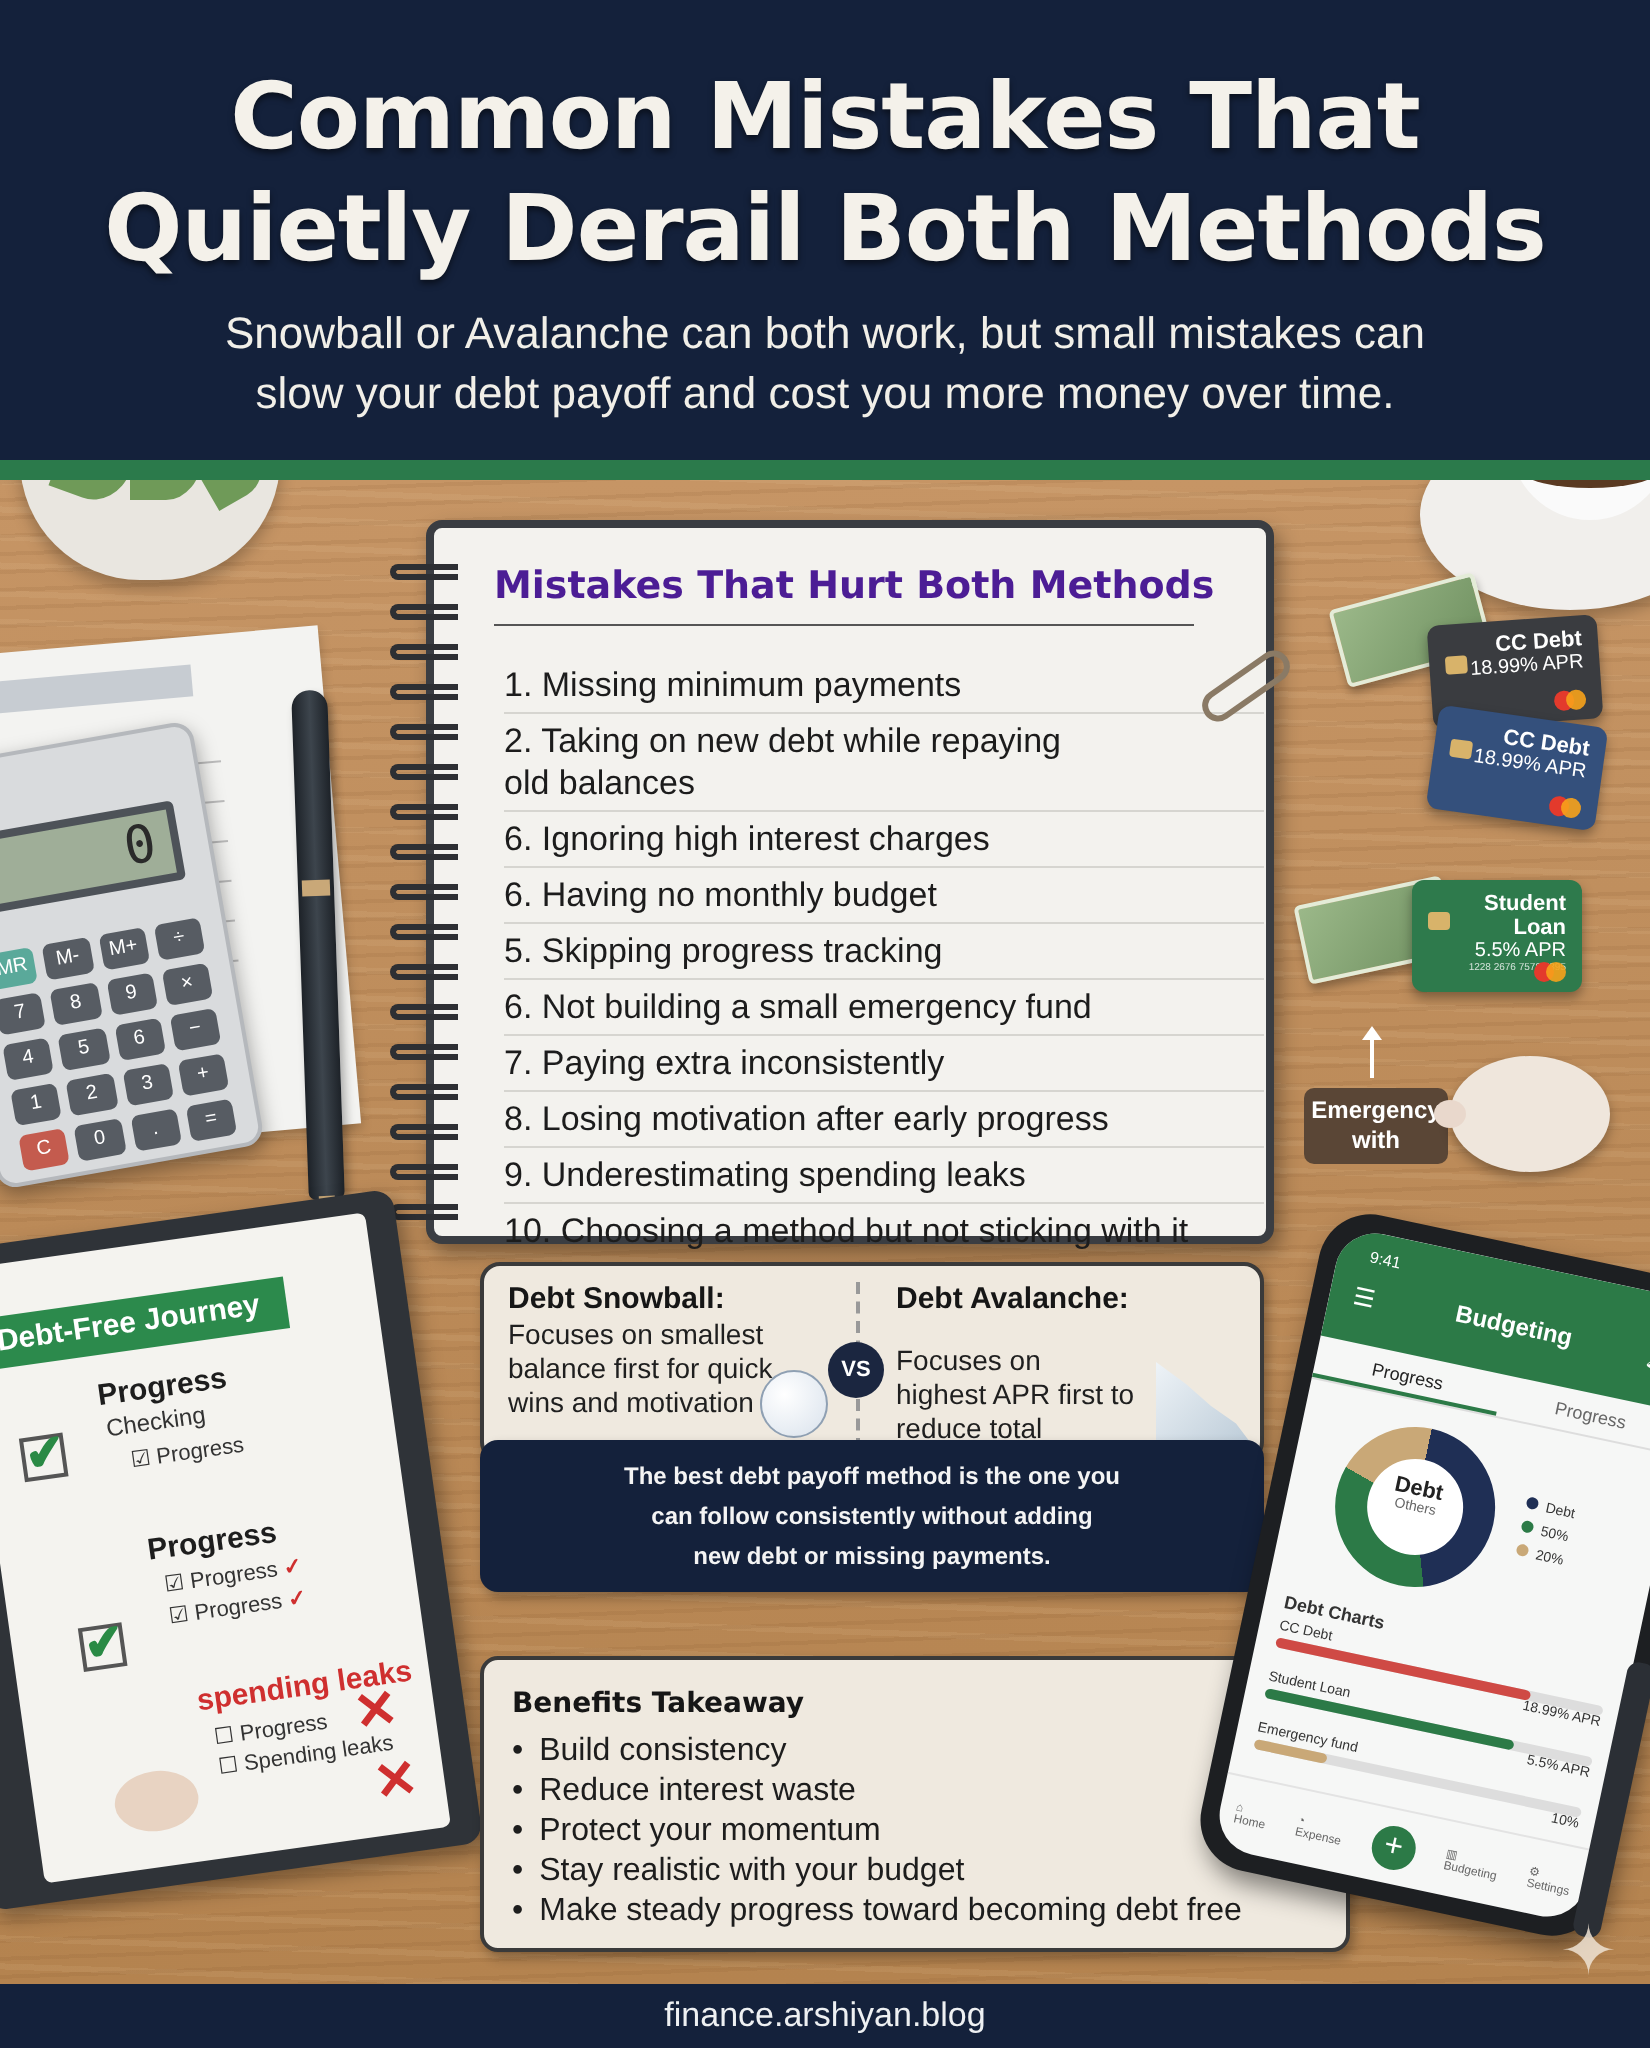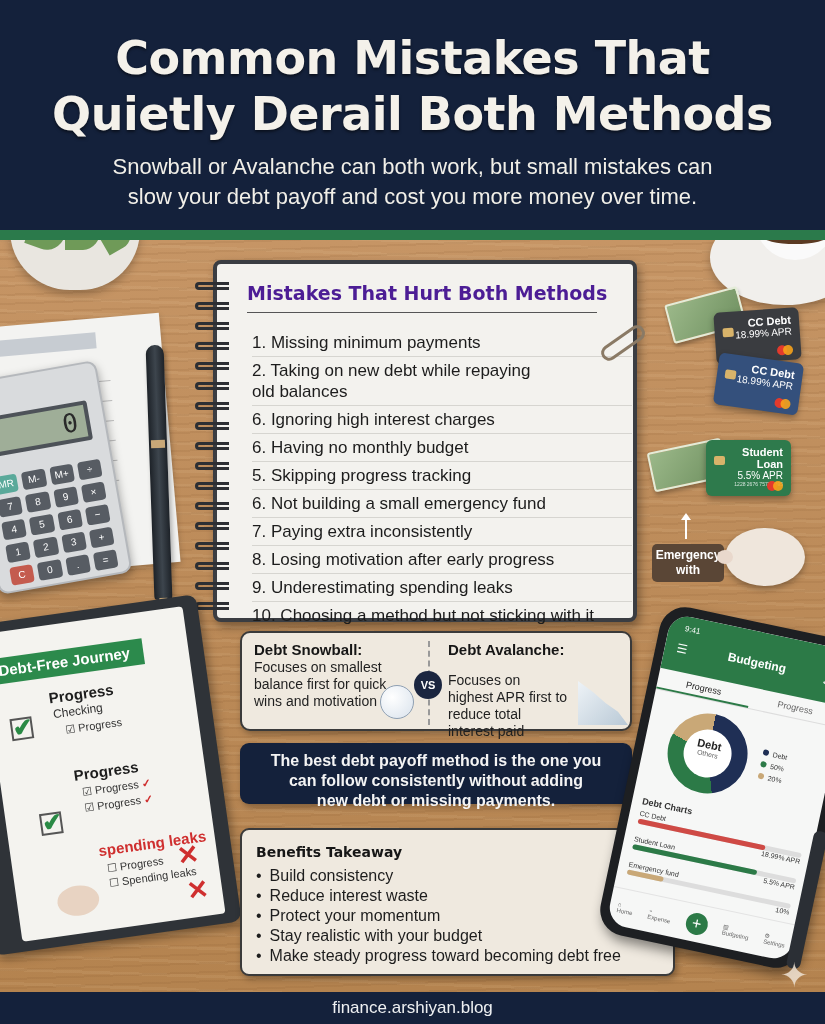--- a/index.html
+++ b/index.html
@@ -126,21 +126,21 @@
   .vs-box { position: absolute; left: 240px; top: 391px; width: 392px; height: 100px; background: #efe9df; border: 2px solid #3a3a3a; border-radius: 10px; box-shadow: 2px 3px 6px rgba(0,0,0,0.3); }
   .vs-col { position: absolute; top: 8px; width: 170px; }
   .vs-col .t { font-weight: bold; font-size: 15px; color: #161616; line-height: 18px; }
   .vs-col .d { font-size: 14px; color: #1f1f1f; line-height: 17px; width: 135px; }
   .vs-divider { position: absolute; left: 186px; top: 8px; width: 0; height: 84px; border-left: 2px dashed #999; }
   .vs-badge { position: absolute; left: 172px; top: 38px; width: 28px; height: 28px; border-radius: 50%; background: #1b2640; color: #fff; font-weight: bold; font-size: 11px; text-align: center; line-height: 28px; }
   .snowball { position: absolute; left: 138px; top: 52px; width: 34px; height: 34px; border-radius: 50%; background: radial-gradient(circle at 35% 35%, #ffffff, #d9e2ec); border: 1px solid #8fa0b3; }
   .avalanche { position: absolute; left: 336px; top: 48px; width: 50px; height: 44px; background: linear-gradient(135deg,#eef3f7,#b9c9d6); clip-path: polygon(0 0, 30% 25%, 55% 50%, 80% 70%, 100% 100%, 0 100%); }
 
   
-  .quote { position: absolute; left: 240px; top: 503px; width: 392px; height: 61px; background: #14213b; border-radius: 9px; color: #f4f4f4; text-align: center; font-weight: bold; font-size: 16px; line-height: 20px; padding-top: 8px; box-shadow: 2px 3px 6px rgba(0,0,0,0.3); }
+  .quote { position: absolute; left: 240px; top: 480px; width: 392px; height: 76px; background: #14213b; border-radius: 9px; color: #f4f4f4; text-align: center; font-weight: bold; font-size: 12px; line-height: 20px; padding-top: 8px; box-shadow: 2px 3px 6px rgba(0,0,0,0.3); }
 
   
   .benefits { position: absolute; left: 240px; top: 588px; width: 435px; height: 148px; background: #efe9df; border: 2px solid #3a3a3a; border-radius: 9px; padding: 10px 14px; box-shadow: 2px 3px 6px rgba(0,0,0,0.3); }
   .benefits h3 { font-family: "DejaVu Sans", sans-serif; font-weight: bold; font-size: 14px; color: #161616; line-height: 24px; }
   .benefits ul { list-style: none; margin-top: 2px; }
   .benefits li { font-size: 16px; color: #1d1d1d; line-height: 20px; }
   .benefits li::before { content: "\2022"; margin-right: 8px; }
 
   
   .phone { position: absolute; left: 628px; top: 380px; width: 205px; height: 335px; background: #1d1f22; border-radius: 26px; transform: rotate(12deg); box-shadow: 4px 6px 12px rgba(0,0,0,0.45); }

